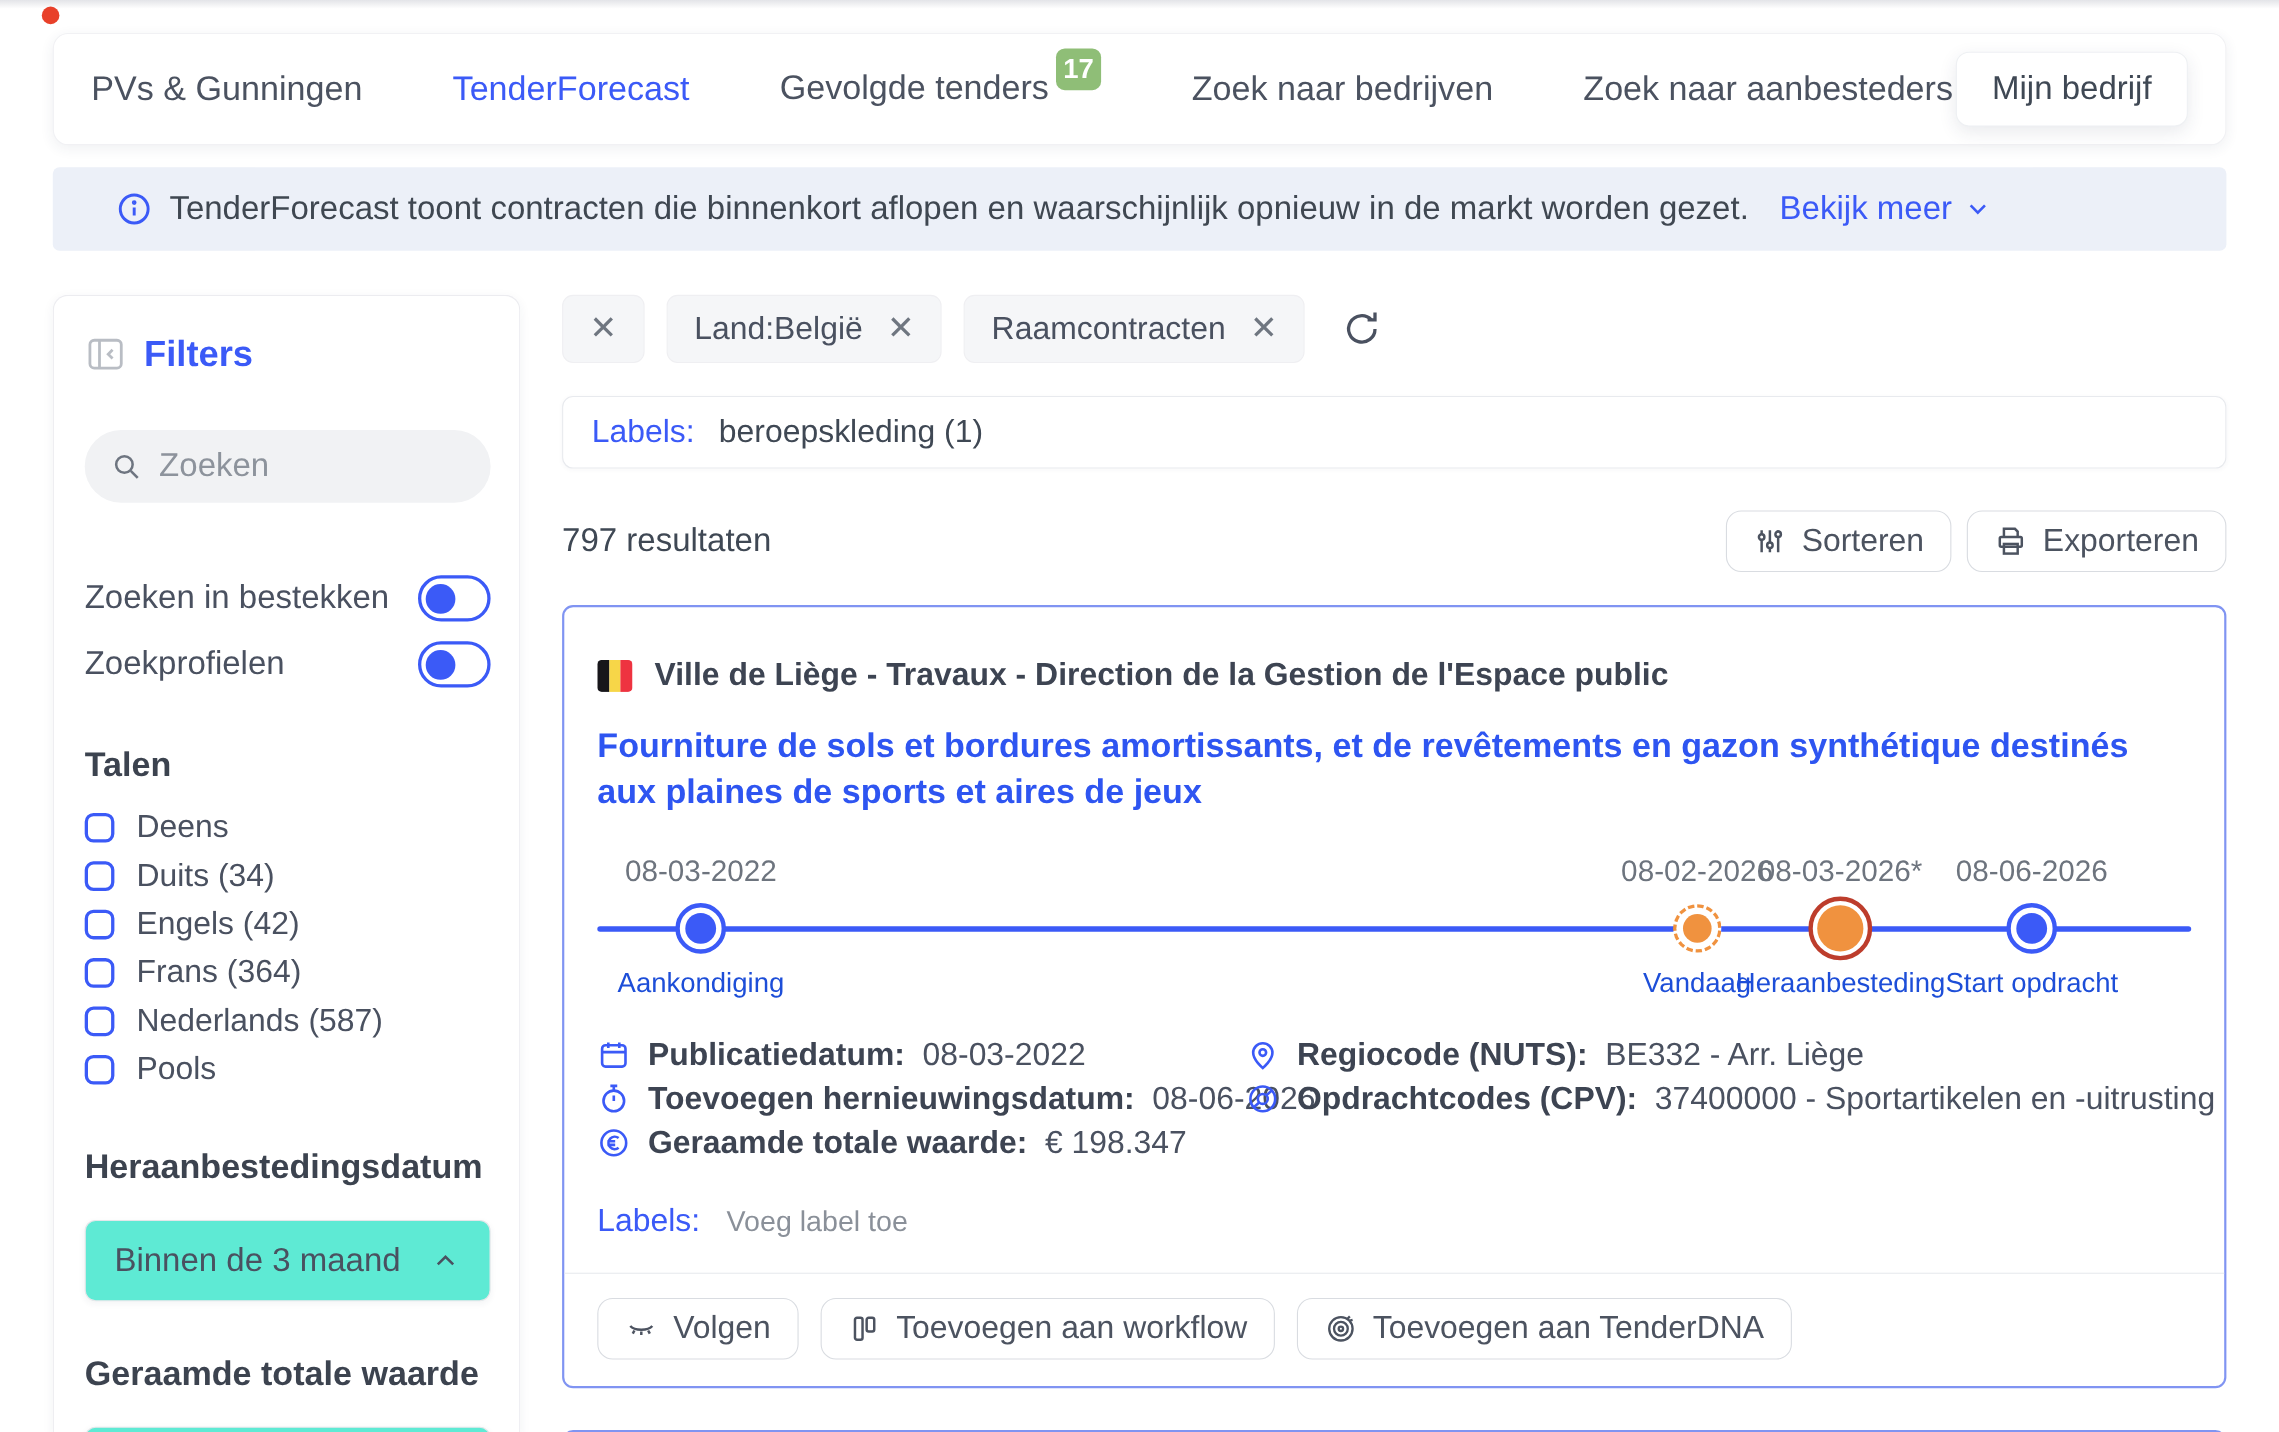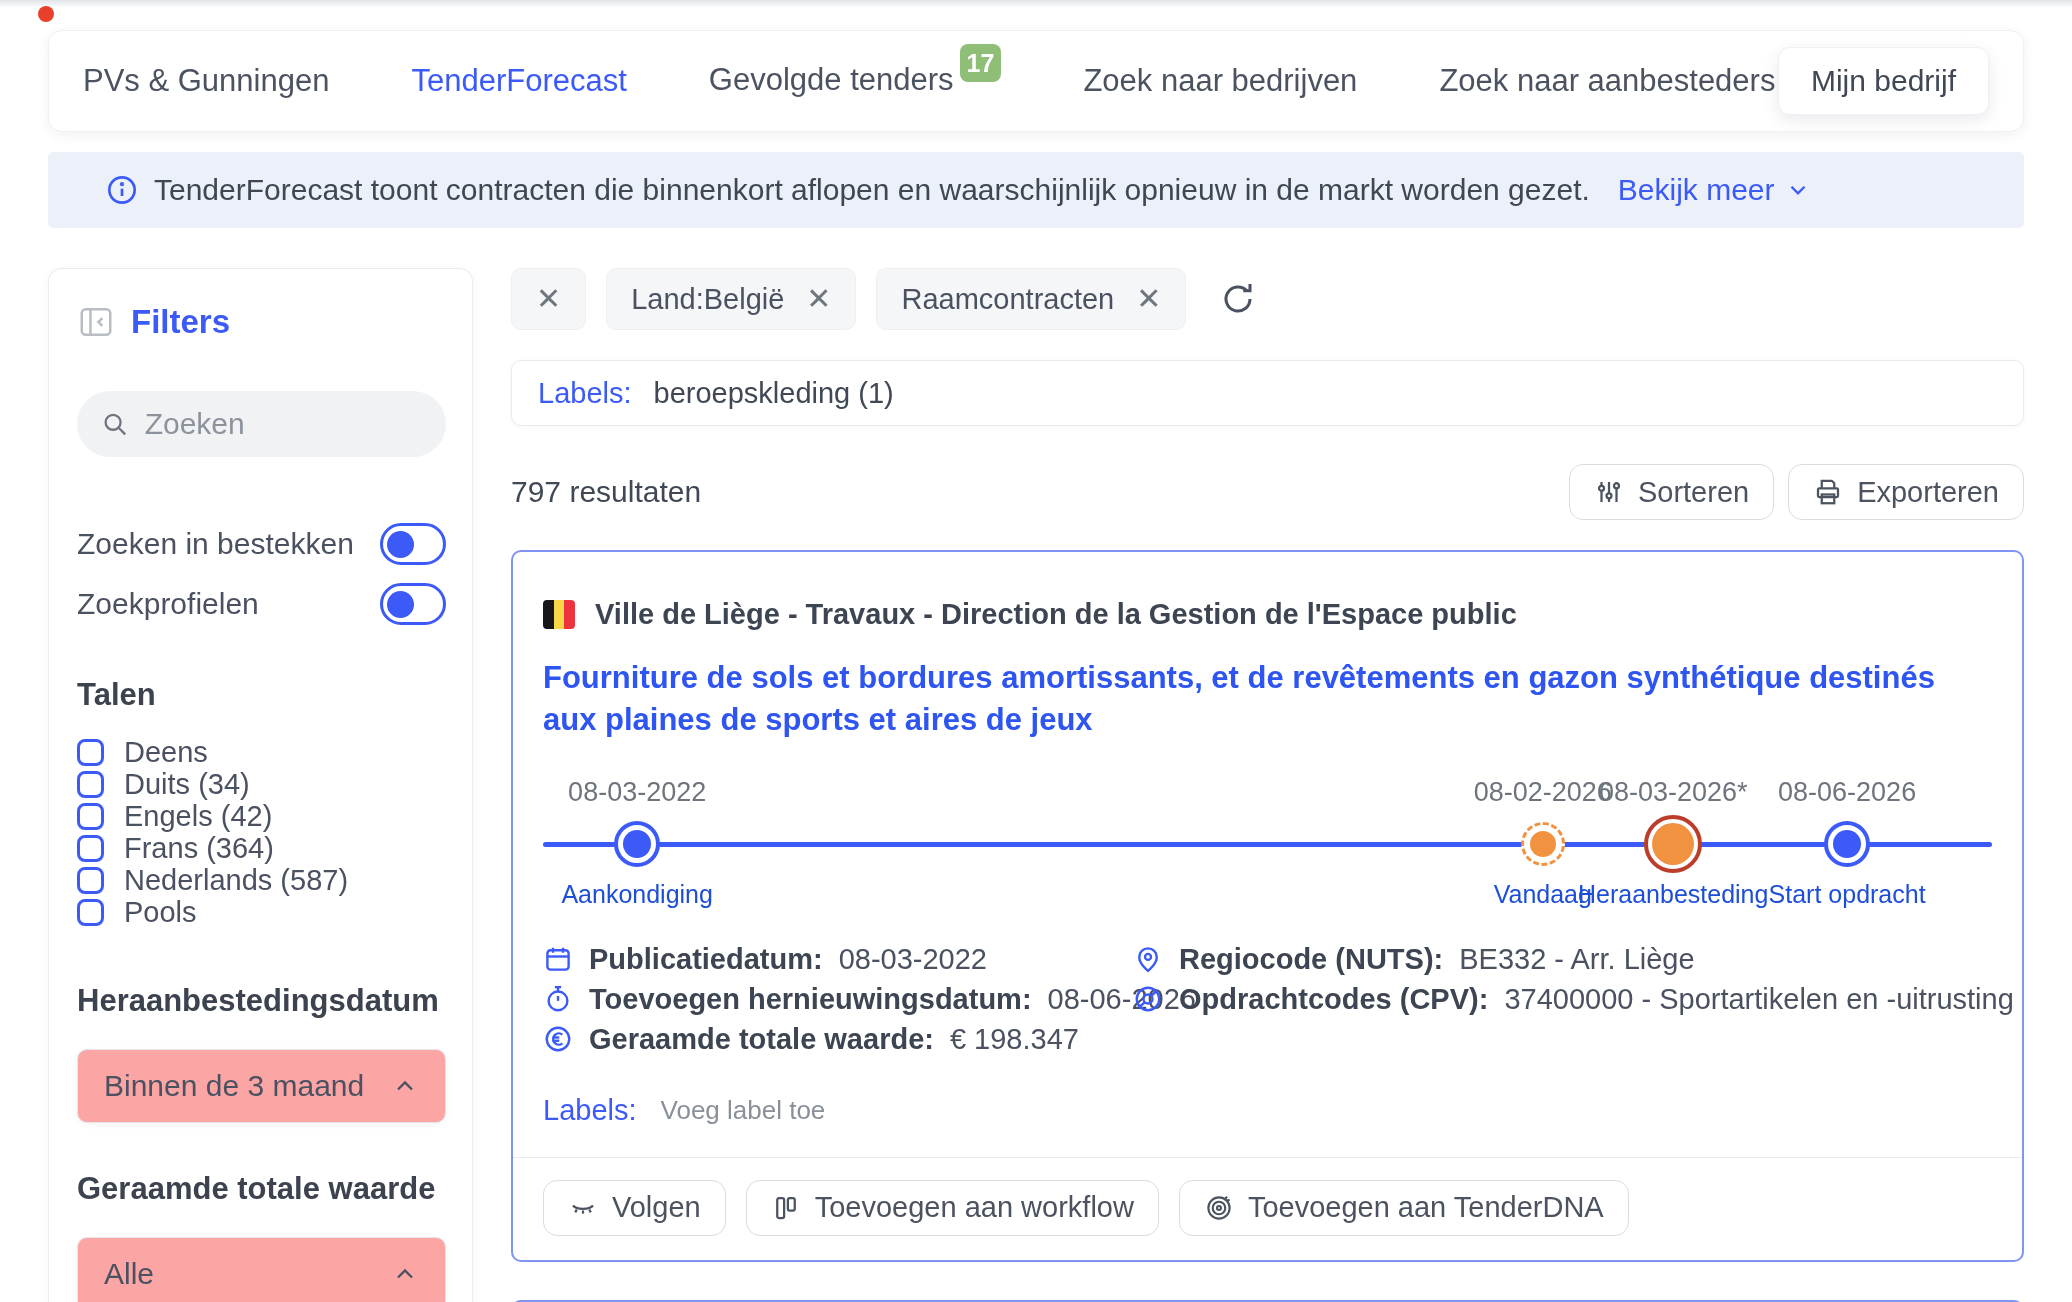--- a/index.html
+++ b/index.html
@@ -102,34 +102,34 @@
   .toggle-row { display:flex; align-items:center; justify-content:space-between; }
   .toggle-row .lbl { font-size:30px; color:#4a5160; }
   .toggle {
     width:66px; height:42px; border:3px solid #3b5af7; border-radius:22px;
     background:#fff; display:flex; align-items:center; padding-left:4px;
     cursor:pointer; flex:none;
   }
   .toggle .knob { width:27px; height:27px; border-radius:50%; background:#3b5af7; }
   .side-heading { font-size:31px; font-weight:bold; color:#3c434f; }
   .h-talen { margin-top:52px; }
-  .check-list { margin-top:24px; display:flex; flex-direction:column; gap:2px; }
+  .check-list { margin-top:24px; display:flex; flex-direction:column; gap:14px; }
   .check-row { display:flex; align-items:center; gap:20px; cursor:pointer; height:30px; }
   .check-row .txt { font-size:29px; color:#4a5160; line-height:1; }
   .cb {
     width:27px; height:27px; border:3px solid #3b5af7; border-radius:8px;
     background:#fff; flex:none; display:flex; align-items:center; justify-content:center;
   }
   .h-renewal { margin-top:56px; }
   .dropdown {
     margin-top:30px; height:74px;
     border:1px solid #e5e7ea; border-radius:10px;
     box-shadow: 0 2px 6px rgba(40,50,80,.05);
     display:flex; align-items:center; justify-content:space-between;
-    padding:0 26px; cursor:pointer; background:#fca5a5;
+    padding:0 26px; cursor:pointer; background:#5eead4;
   }
   .dropdown .val { font-size:30px; color:#4a5160; }
   .h-value { margin-top:48px; }
 
   
   .main { flex:1; min-width:0; }
   .chips-row { display:flex; align-items:center; gap:20px; }
   .chip {
     background:#f5f6f8; border:1px solid #efeff2; border-radius:10px;
     height:62px; display:flex; align-items:center; gap:22px;

